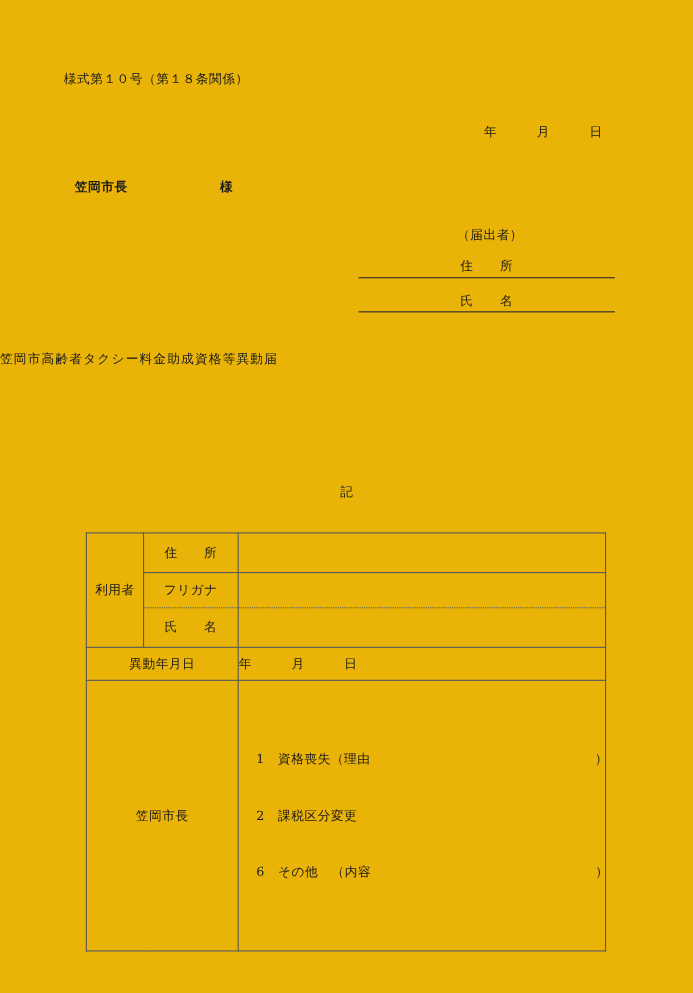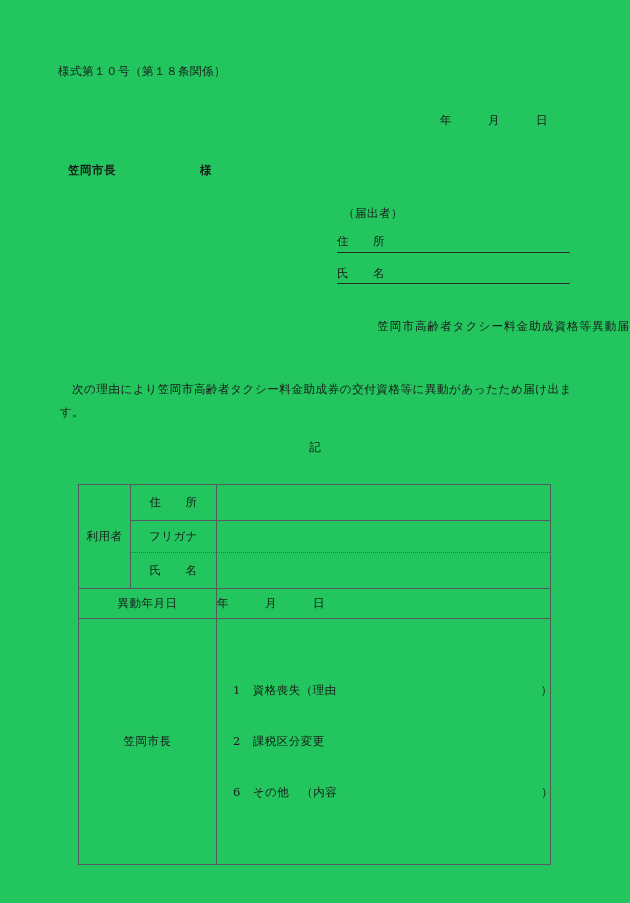--- a/index.html
+++ b/index.html
@@ -12,21 +12,21 @@
     width: 630px;
     height: 903px;
     position: relative;
     font-family: "DejaVu Serif", "Liberation Serif", serif;
     color: #1a1a1a;
     overflow: hidden;
   }
   .page {
     position: absolute;
     inset: 0;
-    background: #22c55e;
+    background: #eab308;
   }
 
   
   .tx {
     position: absolute;
     font-size: 11.5px;
     line-height: 1.55;
     white-space: pre;
     letter-spacing: 0.5px;
   }
@@ -47,23 +47,24 @@
   
   .addressee {
     left: 68px;
     top: 162px;
     font-weight: bold;
   }
 
   
   .submitter {
     position: absolute;
-    left: 337px;
+    left: 326px;
     top: 205px;
     width: 233px;
+    text-align: center;
   }
   .submitter-head {
     font-size: 11.5px;
     line-height: 1.4;
     padding-left: 6px;
     letter-spacing: 0.5px;
     white-space: pre;
   }
   .submitter-row {
     display: block;
@@ -75,25 +76,24 @@
     white-space: pre;
     letter-spacing: 0.5px;
   }
 
   
   .doc-title {
     position: absolute;
     left: 0;
     right: 0;
     top: 319px;
-    text-align: right;
+    text-align: left;
     font-size: 11.5px;
     letter-spacing: 1.1px;
     white-space: pre;
-    margin-left: 28px;
   }
 
   
   .body-para {
     position: absolute;
     left: 60px;
     top: 378px;
     width: 512px;
     font-size: 11.5px;
     line-height: 2.0;
@@ -177,21 +177,20 @@
   <div class="tx addressee">笠岡市長　　　　　　　様</div>
 
   <div class="submitter">
     <div class="submitter-head">（届出者）</div>
     <div class="submitter-row">住　　所</div>
     <div class="submitter-row">氏　　名</div>
   </div>
 
   <div class="doc-title">笠岡市高齢者タクシー料金助成資格等異動届</div>
 
-  <div class="body-para">次の理由により笠岡市高齢者タクシー料金助成券の交付資格等に異動があったため届け出ます。</div>
 
   <div class="ki-mark">記</div>
 
   <table class="form-table">
     <colgroup>
       <col class="col-owner">
       <col class="col-label">
       <col class="col-value">
     </colgroup>
     <tbody>

